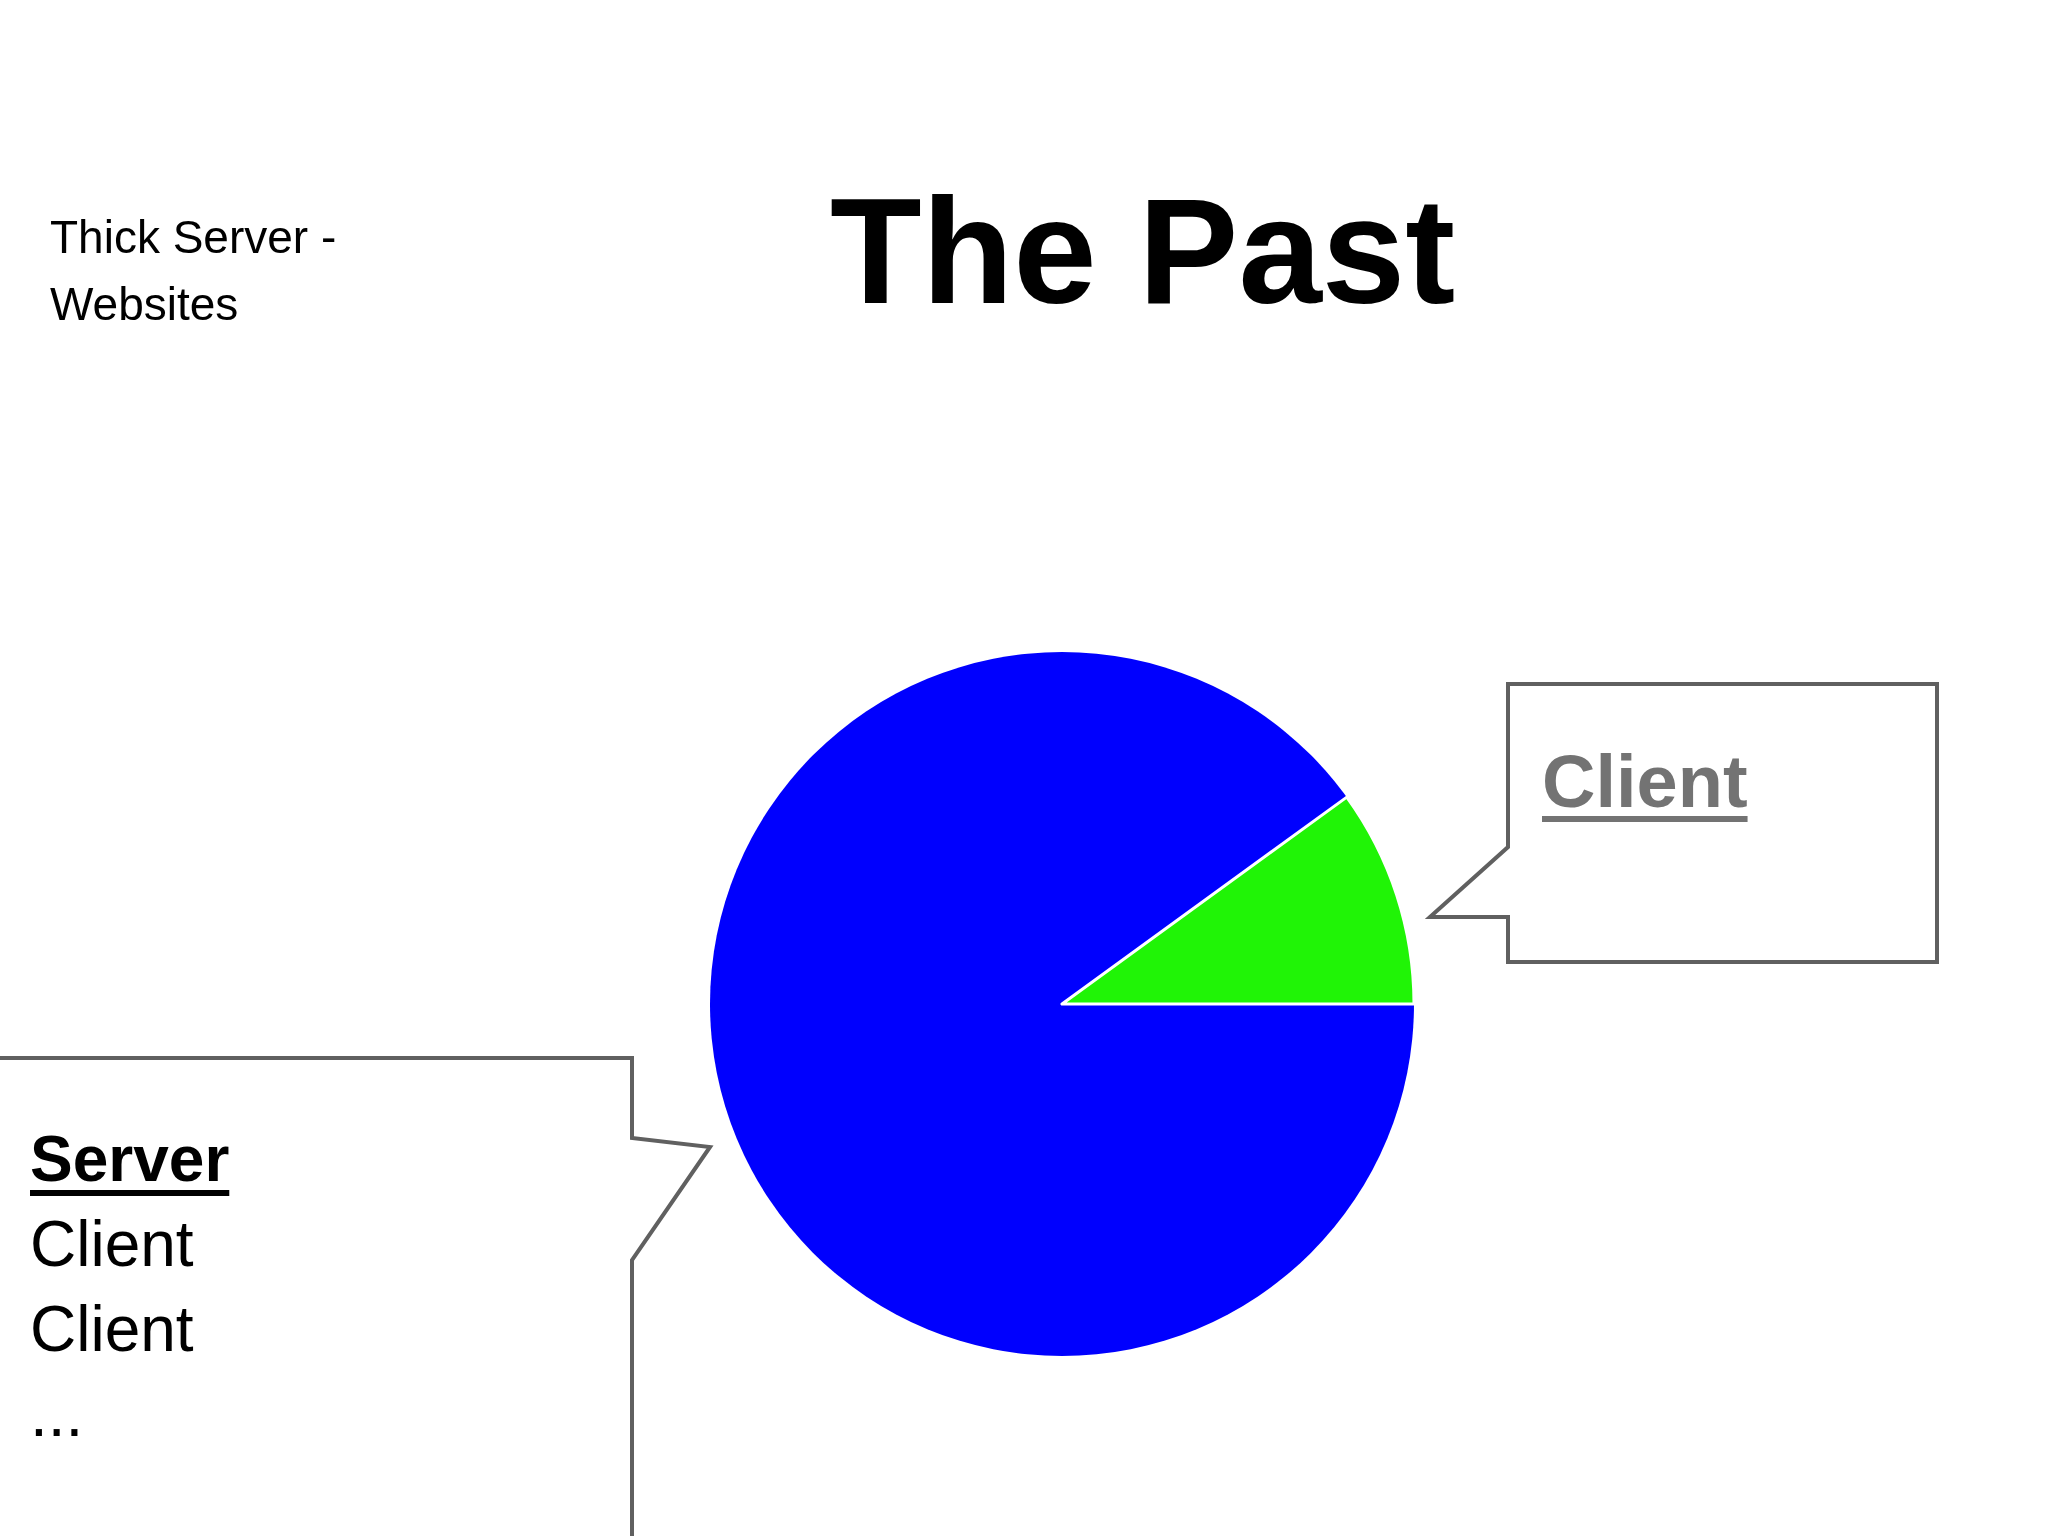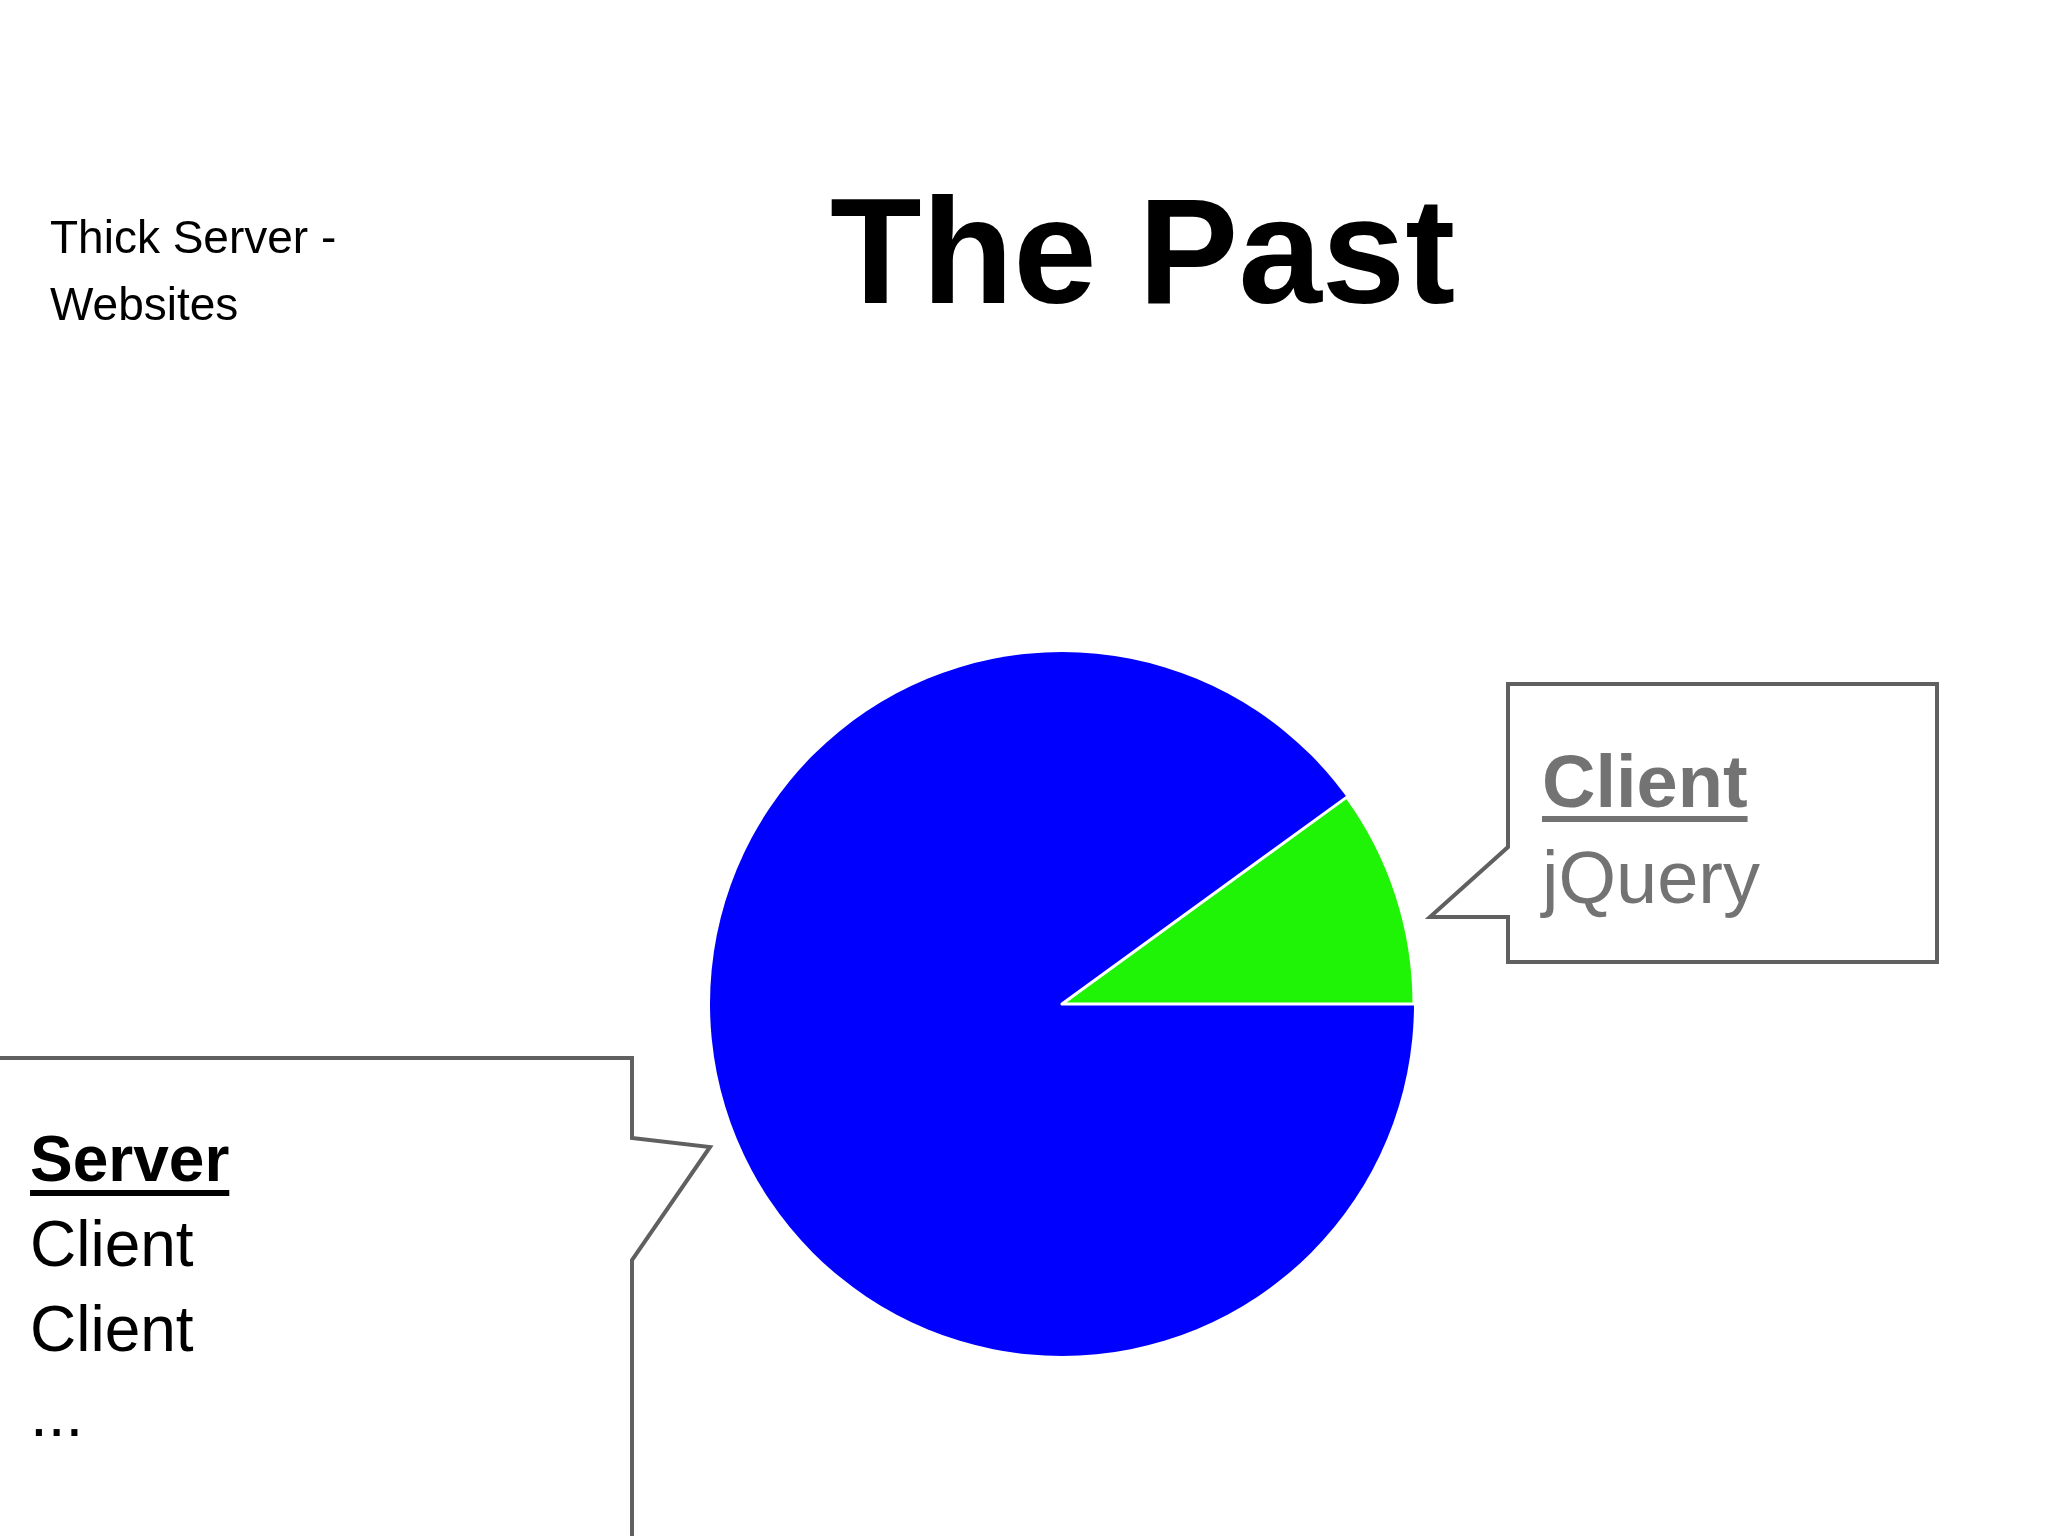--- a/index.html
+++ b/index.html
@@ -53,16 +53,15 @@
 
   <div class="server-callout-text" style="color: rgb(0, 0, 0); margin-top: 19px;">
     <div class="co-heading">Server</div>
     <div>Client</div>
     <div>Client</div>
     <div>...</div>
   </div>
 
   <div class="client-callout-text" style="color: #737373;">
     <div class="co-heading">Client</div>
-    <div>jQuery</div>
   </div>
 
 </div>
 
 </body></html>

